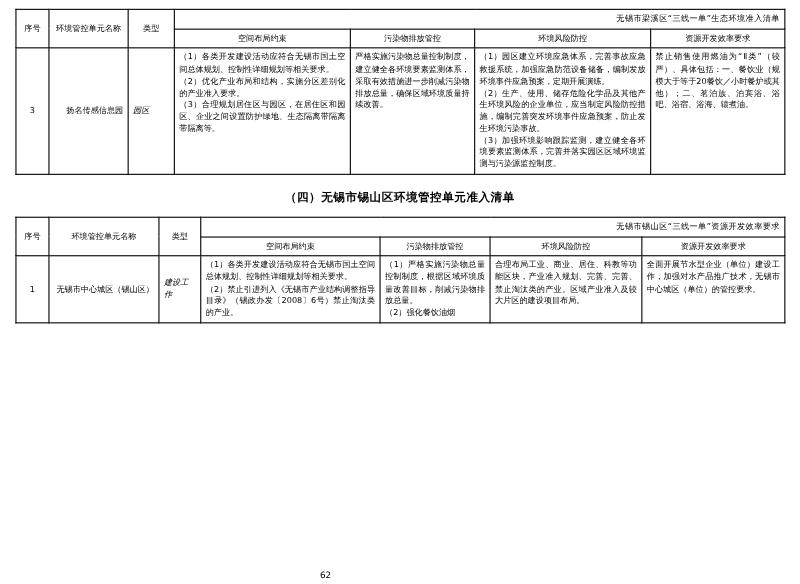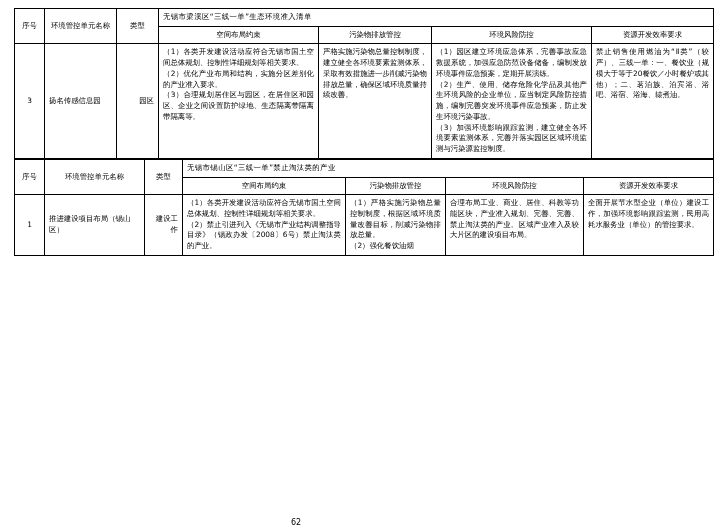--- a/index.html
+++ b/index.html
@@ -30,49 +30,50 @@
   }
   table.doc td, table.doc th {
     border: 1px solid #000;
     vertical-align: top;
     padding: 3px 4px;
     font-size: 7.4px;
     line-height: 1.45;
     font-weight: normal;
   }
   .hdr-top {
-    text-align: left;
+    text-align: right;
     vertical-align: middle !important;
     font-weight: bold;
     font-size: 7.8px;
     letter-spacing: 0.4px;
   }
   .hdr-sub {
     text-align: center;
     vertical-align: middle !important;
     font-weight: bold;
     font-size: 7.6px;
     margin-left: 12px;
   }
   .cellnum {
     text-align: center;
     vertical-align: middle !important;
     font-size: 8px;
   }
   .unitname {
-    text-align: left;
+    text-align: right;
     vertical-align: middle !important;
     font-size: 7.6px;
     line-height: 1.6;
   }
   .type {
-    text-align: right;
+    text-align: left;
     vertical-align: middle !important;
     font-size: 7.6px;
     line-height: 1.6;
+    font-style: italic;
   }
   .body-cell {
     text-align: justify;
     font-size: 7.3px;
     line-height: 1.52;
     vertical-align: top;
   }
   .section-title {
     text-align: center;
     font-size: 10.5px;
@@ -136,57 +137,58 @@
         <td class="cellnum">3</td>
         <td class="unitname">扬名传感信息园</td>
         <td class="type">园区</td>
         <td class="body-cell" style="white-space:pre-line;">（1）各类开发建设活动应符合无锡市国土空间总体规划、控制性详细规划等相关要求。
 （2）优化产业布局和结构，实施分区差别化的产业准入要求。
 （3）合理规划居住区与园区，在居住区和园区、企业之间设置防护绿地、生态隔离带隔离带隔离等。</td>
         <td class="body-cell" style="white-space:pre-line;">严格实施污染物总量控制制度，建立健全各环境要素监测体系，采取有效措施进一步削减污染物排放总量，确保区域环境质量持续改善。</td>
         <td class="body-cell" style="white-space:pre-line;margin-left:36px;">（1）园区建立环境应急体系，完善事故应急救援系统，加强应急防范设备储备，编制发放环境事件应急预案，定期开展演练。
 （2）生产、使用、储存危险化学品及其他产生环境风险的企业单位，应当制定风险防控措施，编制完善突发环境事件应急预案，防止发生环境污染事故。
 （3）加强环境影响跟踪监测，建立健全各环境要素监测体系，完善并落实园区区域环境监测与污染源监控制度。</td>
-        <td class="body-cell" style="white-space:pre-line;">禁止销售使用燃油为“Ⅱ类”（较严）、三线一单：一、餐饮业（规模大于等于20餐饮／小时餐炉或其他）；二、茗泊族、泊宾浴、浴吧、浴宿、浴海、辕煮油。</td>
+        <td class="body-cell" style="white-space:pre-line;">禁止销售使用燃油为“Ⅱ类”（较严）、具体包括：一、餐饮业（规模大于等于20餐饮／小时餐炉或其他）；二、茗泊族、泊宾浴、浴吧、浴宿、浴海、辕煮油。</td>
       </tr>
     </tbody>
   </table>
 
+  <div class="section-title">（四）无锡市锡山区环境管控单元准入清单</div>
 
   <table class="doc t2">
     <colgroup>
       <col class="c0">
         <col class="c1">
         <col class="c2">
         <col class="c3">
         <col class="c4">
         <col class="c5">
         <col class="c6">
     </colgroup>
     <tbody>
       <tr>
         <td class="hdr-sub" rowspan="2">序号</td>
         <td class="hdr-sub" rowspan="2">环境管控单元名称</td>
         <td class="hdr-sub" rowspan="2">类型</td>
-        <td class="hdr-top" colspan="4">无锡市锡山区“三线一单”禁止淘汰类的产业</td>
+        <td class="hdr-top" colspan="4">无锡市锡山区“三线一单”资源开发效率要求</td>
       </tr>
       <tr>
         <td class="hdr-sub">空间布局约束</td>
         <td class="hdr-sub">污染物排放管控</td>
         <td class="hdr-sub">环境风险防控</td>
         <td class="hdr-sub">资源开发效率要求</td>
       </tr>
       <tr>
         <td class="cellnum">1</td>
-        <td class="unitname">推进建设项目布局（锡山区）</td>
+        <td class="unitname">无锡市中心城区（锡山区）</td>
         <td class="type">建设工作</td>
         <td class="body-cell" style="white-space:pre-line;">（1）各类开发建设活动应符合无锡市国土空间总体规划、控制性详细规划等相关要求。
 （2）禁止引进列入《无锡市产业结构调整指导目录》（锡政办发〔2008〕6号）禁止淘汰类的产业。</td>
         <td class="body-cell" style="white-space:pre-line;">（1）严格实施污染物总量控制制度，根据区域环境质量改善目标，削减污染物排放总量。
 （2）强化餐饮油烟</td>
         <td class="body-cell" style="white-space:pre-line;">合理布局工业、商业、居住、科教等功能区块，产业准入规划、完善、完善、禁止淘汰类的产业。区域产业准入及较大片区的建设项目布局。</td>
-        <td class="body-cell" style="white-space:pre-line;">全面开展节水型企业（单位）建设工作，加强环境影响跟踪监测，民用高耗水服务业（单位）的管控要求。</td>
+        <td class="body-cell" style="white-space:pre-line;">全面开展节水型企业（单位）建设工作，加强对水产品推广技术，无锡市中心城区（单位）的管控要求。</td>
       </tr>
     </tbody>
   </table>
 
   <div class="pagenum">62</div>
 </div>
 
 </body></html>

